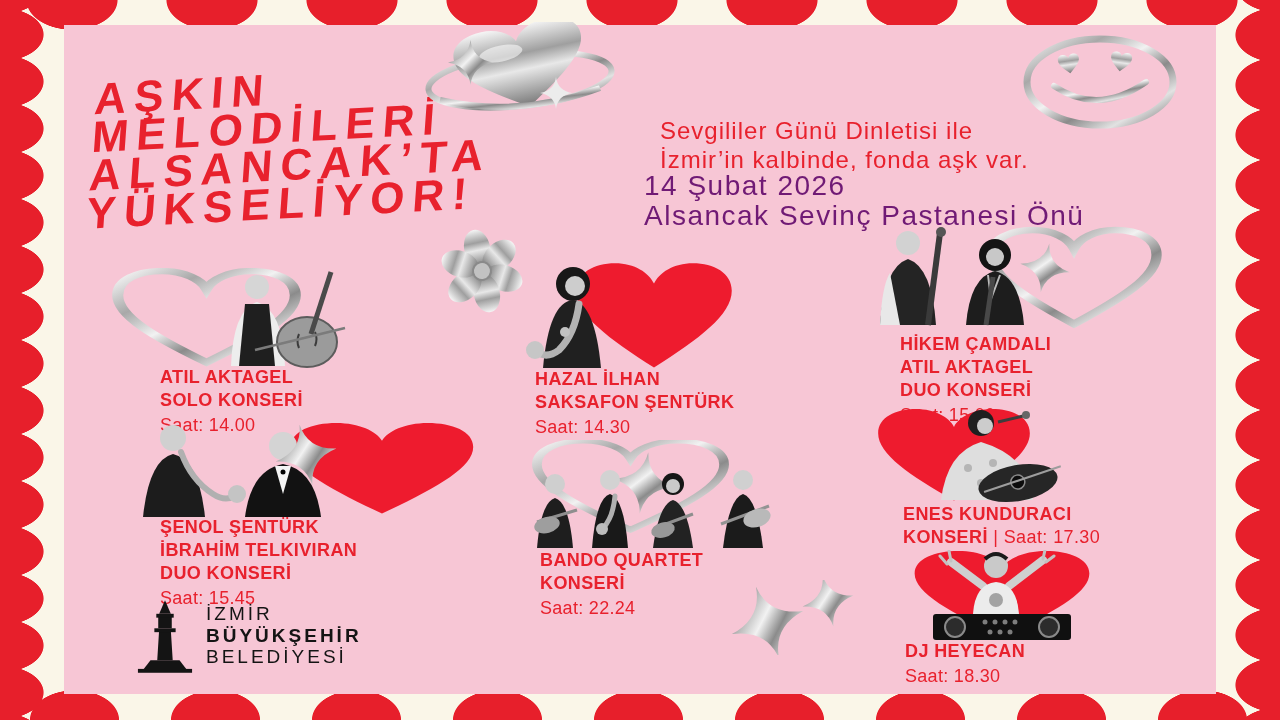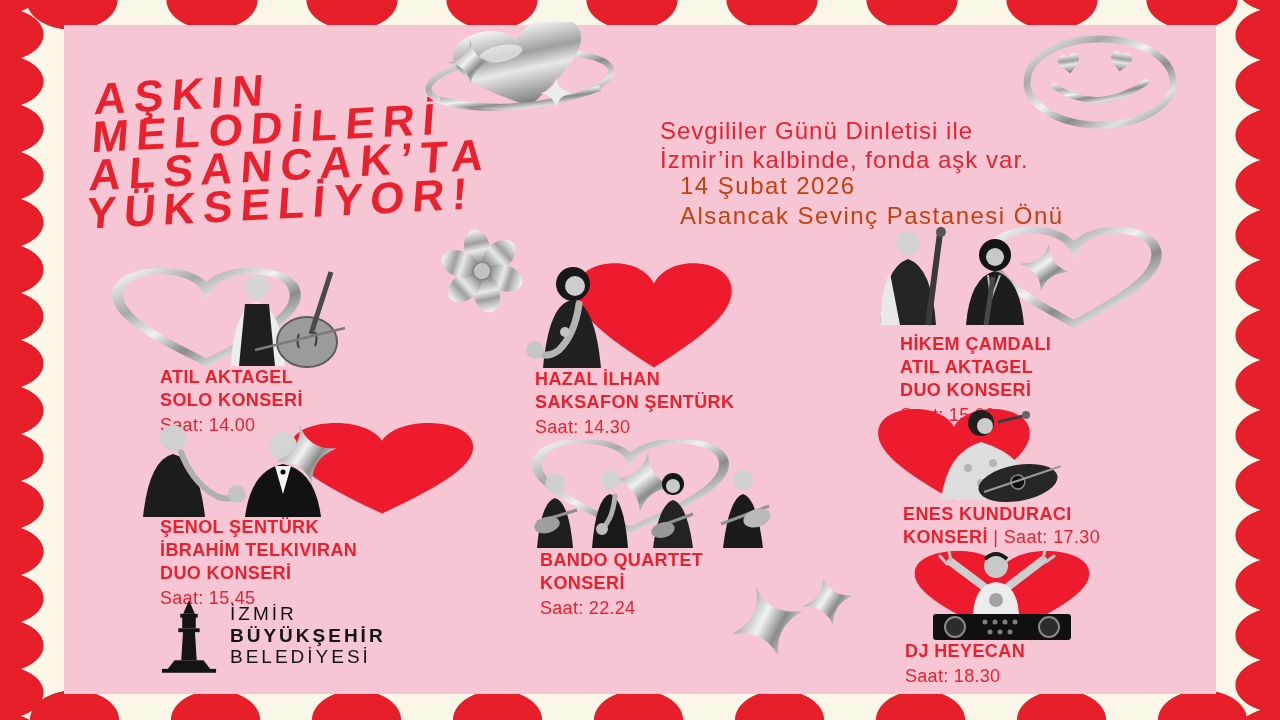--- a/index.html
+++ b/index.html
@@ -25,31 +25,31 @@
   
   .panel{position:absolute;left:64px;top:25px;right:64px;bottom:26px;background:#f7c6d5;z-index:1;}
   .abs{position:absolute;z-index:2;}
   
   .title{left:96px;top:80px;color:#e8212d;font-weight:bold;font-size:44px;
     line-height:38px;letter-spacing:8px;transform:rotate(-3deg) skewX(-7deg);
     transform-origin:left top;white-space:nowrap;}
   
   .subtitle{left:660px;top:116px;color:#e8212d;font-weight:normal;font-size:24px;
     line-height:29px;letter-spacing:1px;white-space:nowrap;}
-  .eventinfo{left:680px;top:171px;color:#c2410c;font-size:24px;line-height:30px;
+  .eventinfo{left:644px;top:171px;color:#701a75;font-size:28px;line-height:30px;
     letter-spacing:1.5px;white-space:nowrap;}
   
   .card{position:absolute;z-index:2;}
   .card svg{position:absolute;left:0;top:0;}
   .card-text{position:absolute;white-space:nowrap;}
   .card-name{color:#e8212d;font-weight:bold;font-size:18px;line-height:23px;letter-spacing:.4px;}
   .card-time{color:#e8212d;font-size:18px;line-height:24px;letter-spacing:.3px;margin-top:1px;}
   .inline-time{font-weight:normal;}
   
-  .logo{left:160px;top:600px;display:flex;align-items:flex-start;}
+  .logo{left:136px;top:600px;display:flex;align-items:flex-start;}
   .logo-text{margin-left:12px;margin-top:3px;color:#141414;font-size:19px;
     line-height:21.5px;letter-spacing:3px;white-space:nowrap;}
   .logo-text .b{font-weight:bold;}
 </style>
 </head>
 <body>
 
 <svg width="0" height="0" style="position:absolute" aria-hidden="true">
   <defs>
     <linearGradient id="cr" x1="0" y1="0" x2="1" y2="1">

